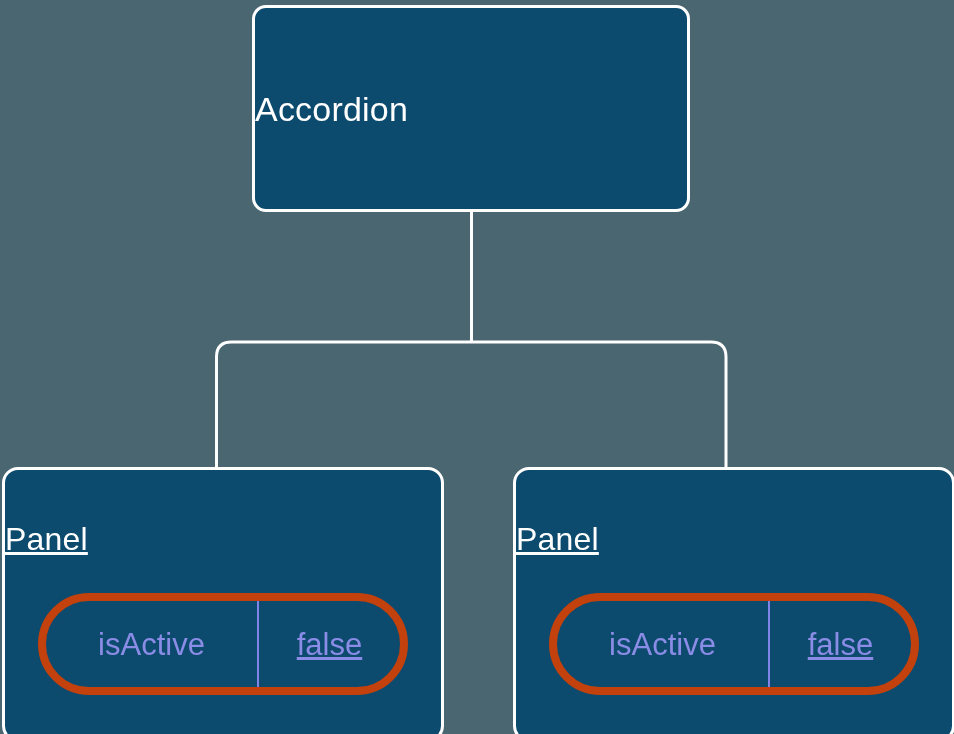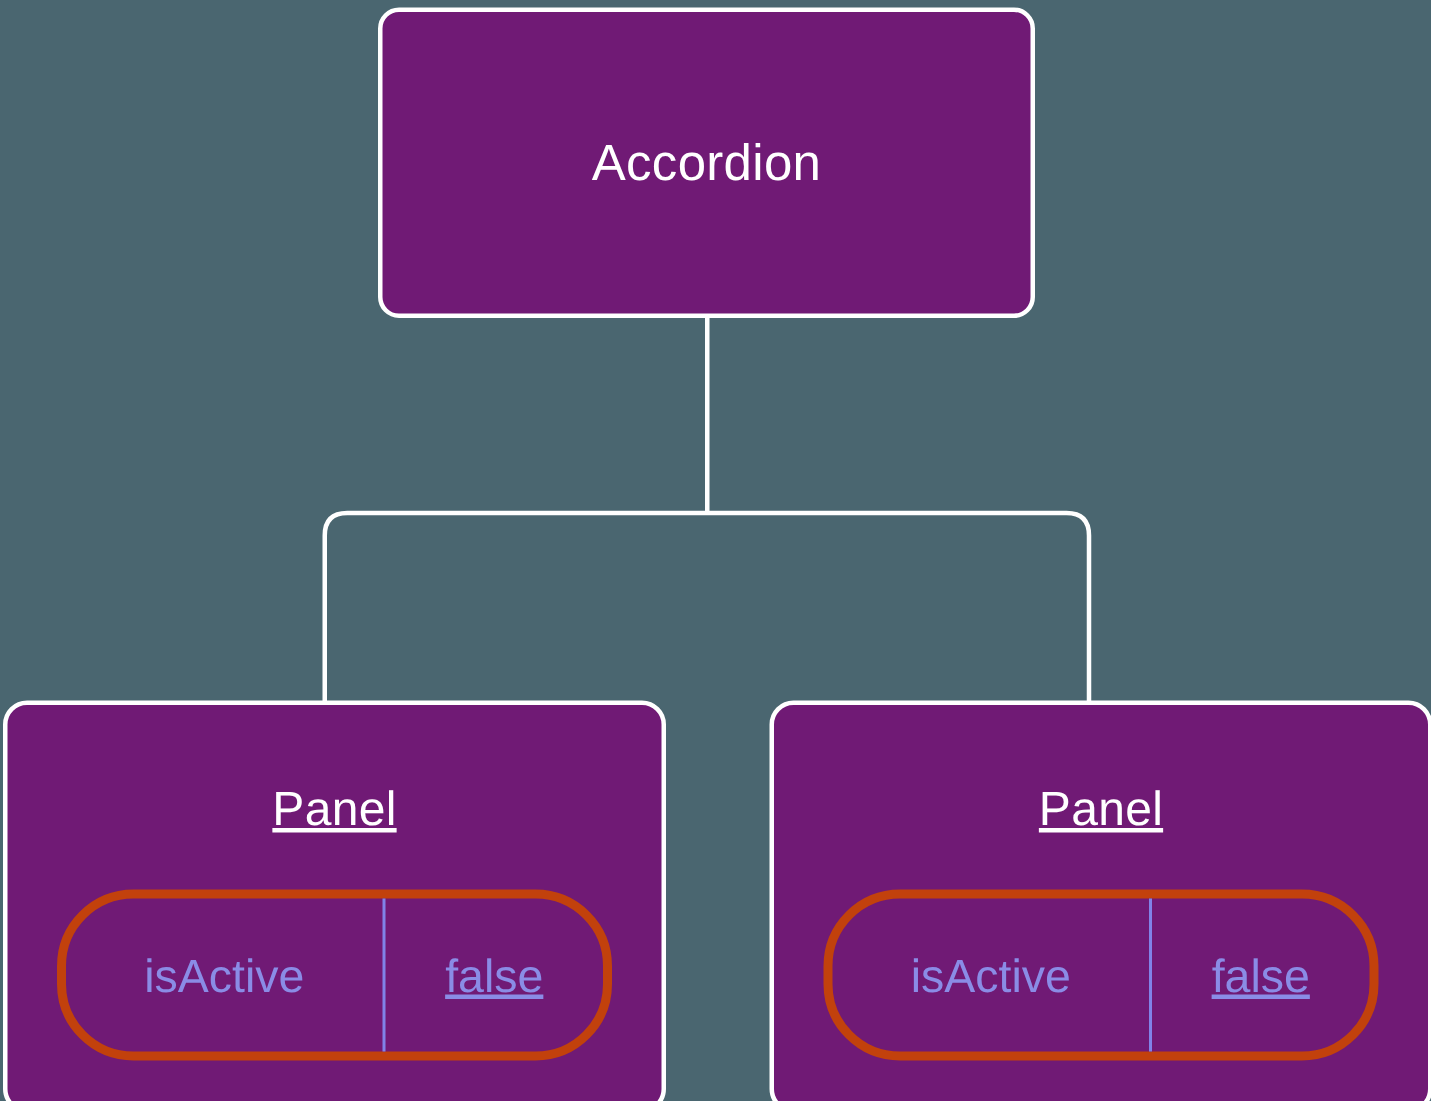--- a/index.html
+++ b/index.html
@@ -27,26 +27,26 @@
     top: 0;
     width: 954px;
     height: 734px;
     pointer-events: none;
   }
 
   
   .node {
     position: absolute;
     box-sizing: border-box;
-    background: #701a75;
+    background: #0c4a6e;
     border: 3px solid #ffffff;
     border-radius: 14px;
     display: flex;
     flex-direction: column;
-    align-items: center;
+    align-items: flex-start;
   }
   .node-root {
     left: 252px;
     top: 5px;
     width: 438px;
     height: 207px;
     justify-content: center;
   }
   .node-root .node-title {
     font-size: 34px;
@@ -80,22 +80,22 @@
   }
 
   
   .prop-pill {
     position: absolute;
     top: 123px;
     left: 50%;
     transform: translateX(-50%);
     box-sizing: border-box;
     width: 370px;
-    height: 114px;
-    border: 6px solid #c2410c;
+    height: 102px;
+    border: 8px solid #c2410c;
     border-radius: 51px;
     display: flex;
     align-items: stretch;
     background: transparent;
   }
   .prop-key, .prop-val {
     display: flex;
     align-items: center;
     justify-content: center;
     color: #8a8ce6;

